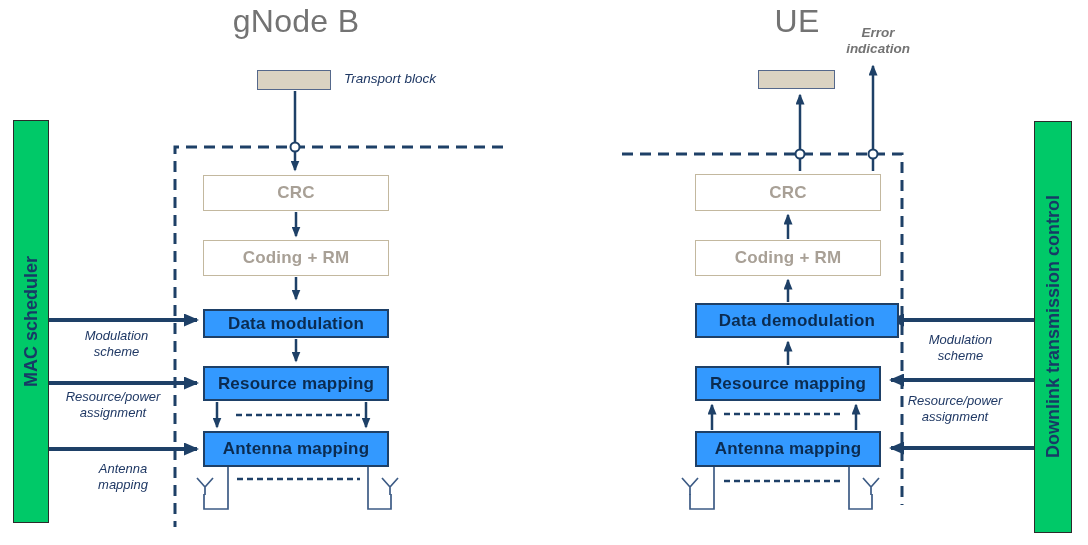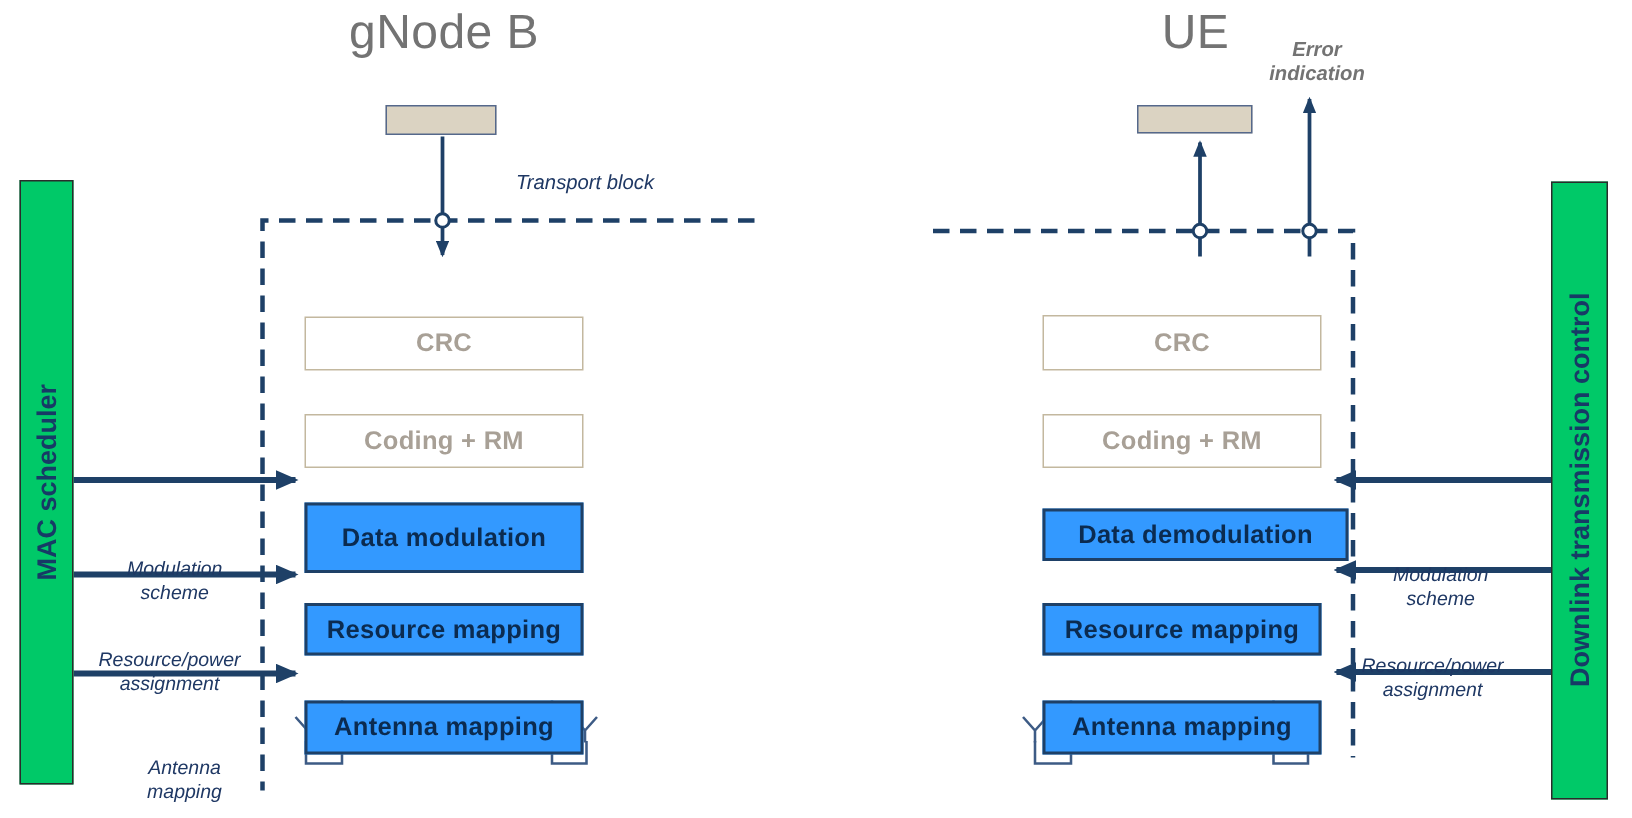--- a/index.html
+++ b/index.html
@@ -8,39 +8,38 @@
     font-family:"Liberation Sans",sans-serif;overflow:hidden;
   }
   .title{
     position:absolute;font-size:32px;color:#737373;text-align:center;
     letter-spacing:0.3px;
   }
   .block{
     position:absolute;display:flex;align-items:center;justify-content:center;
     font-weight:bold;font-size:17px;box-sizing:border-box;text-align:center;
     letter-spacing:0.2px;
-    margin-top:36px;
   }
   .block.outline{background:#ffffff;border:1.5px solid #C3B89F;color:#A8A096;}
   .block.filled{background:#3399FF;border:2px solid #1E4067;color:#0B2B50;}
   .tb-box{
     position:absolute;background:#DBD3C2;border:1.5px solid #55688B;
     box-sizing:border-box;
   }
   .vbar{
     position:absolute;background:#00C968;border:1px solid #2b2b2b;
     display:flex;align-items:center;justify-content:center;box-sizing:border-box;
   }
   .vtext{
     writing-mode:vertical-rl;transform:rotate(180deg);
     font-weight:bold;font-size:18px;color:#173A66;white-space:nowrap;
   }
   .lbl{
     position:absolute;font-style:italic;font-size:13px;color:#1F3864;
-    text-align:center;line-height:1.25;margin-top:43px;
+    text-align:center;line-height:1.25;
   }
   .lbl.nowrap{white-space:nowrap;text-align:left;}
   .err{
     position:absolute;font-style:italic;font-weight:bold;font-size:13.5px;
     color:#737373;text-align:center;line-height:1.2;
   }
   svg{position:absolute;left:0;top:0;}
 </style>
 </head>
 <body>
@@ -118,21 +117,21 @@
     <circle cx="873" cy="154" r="4.5" fill="#ffffff" stroke="#1E4067" stroke-width="2"></circle>
   </svg>
 
   <div class="title" style="left:196px;top:3px;width:200px;">gNode B</div>
 
   <div class="tb-box" style="left:257px;top:70px;width:74px;height:20px;"></div>
   <div class="lbl nowrap" style="left:344px;top:71px;font-size:13.5px;">Transport block</div>
 
   <div class="block outline" style="left:203px;top:175px;width:186px;height:36px;">CRC</div>
   <div class="block outline" style="left:203px;top:240px;width:186px;height:36px;">Coding + RM</div>
-  <div class="block filled" style="left:203px;top:299px;width:186px;height:47px;">Data modulation</div>
+  <div class="block filled" style="left:203px;top:309px;width:186px;height:29px;">Data modulation</div>
   <div class="block filled" style="left:203px;top:366px;width:186px;height:35px;">Resource mapping</div>
   <div class="block filled" style="left:203px;top:431px;width:186px;height:36px;">Antenna mapping</div>
 
   <div class="vbar" style="left:13px;top:120px;width:36px;height:403px;">
     <span class="vtext">MAC scheduler</span>
   </div>
 
   <div class="lbl" style="left:69px;top:328px;width:95px;">Modulation scheme</div>
   <div class="lbl" style="left:53px;top:389px;width:120px;">Resource/power assignment</div>
   <div class="lbl" style="left:78px;top:461px;width:90px;">Antenna mapping</div>

